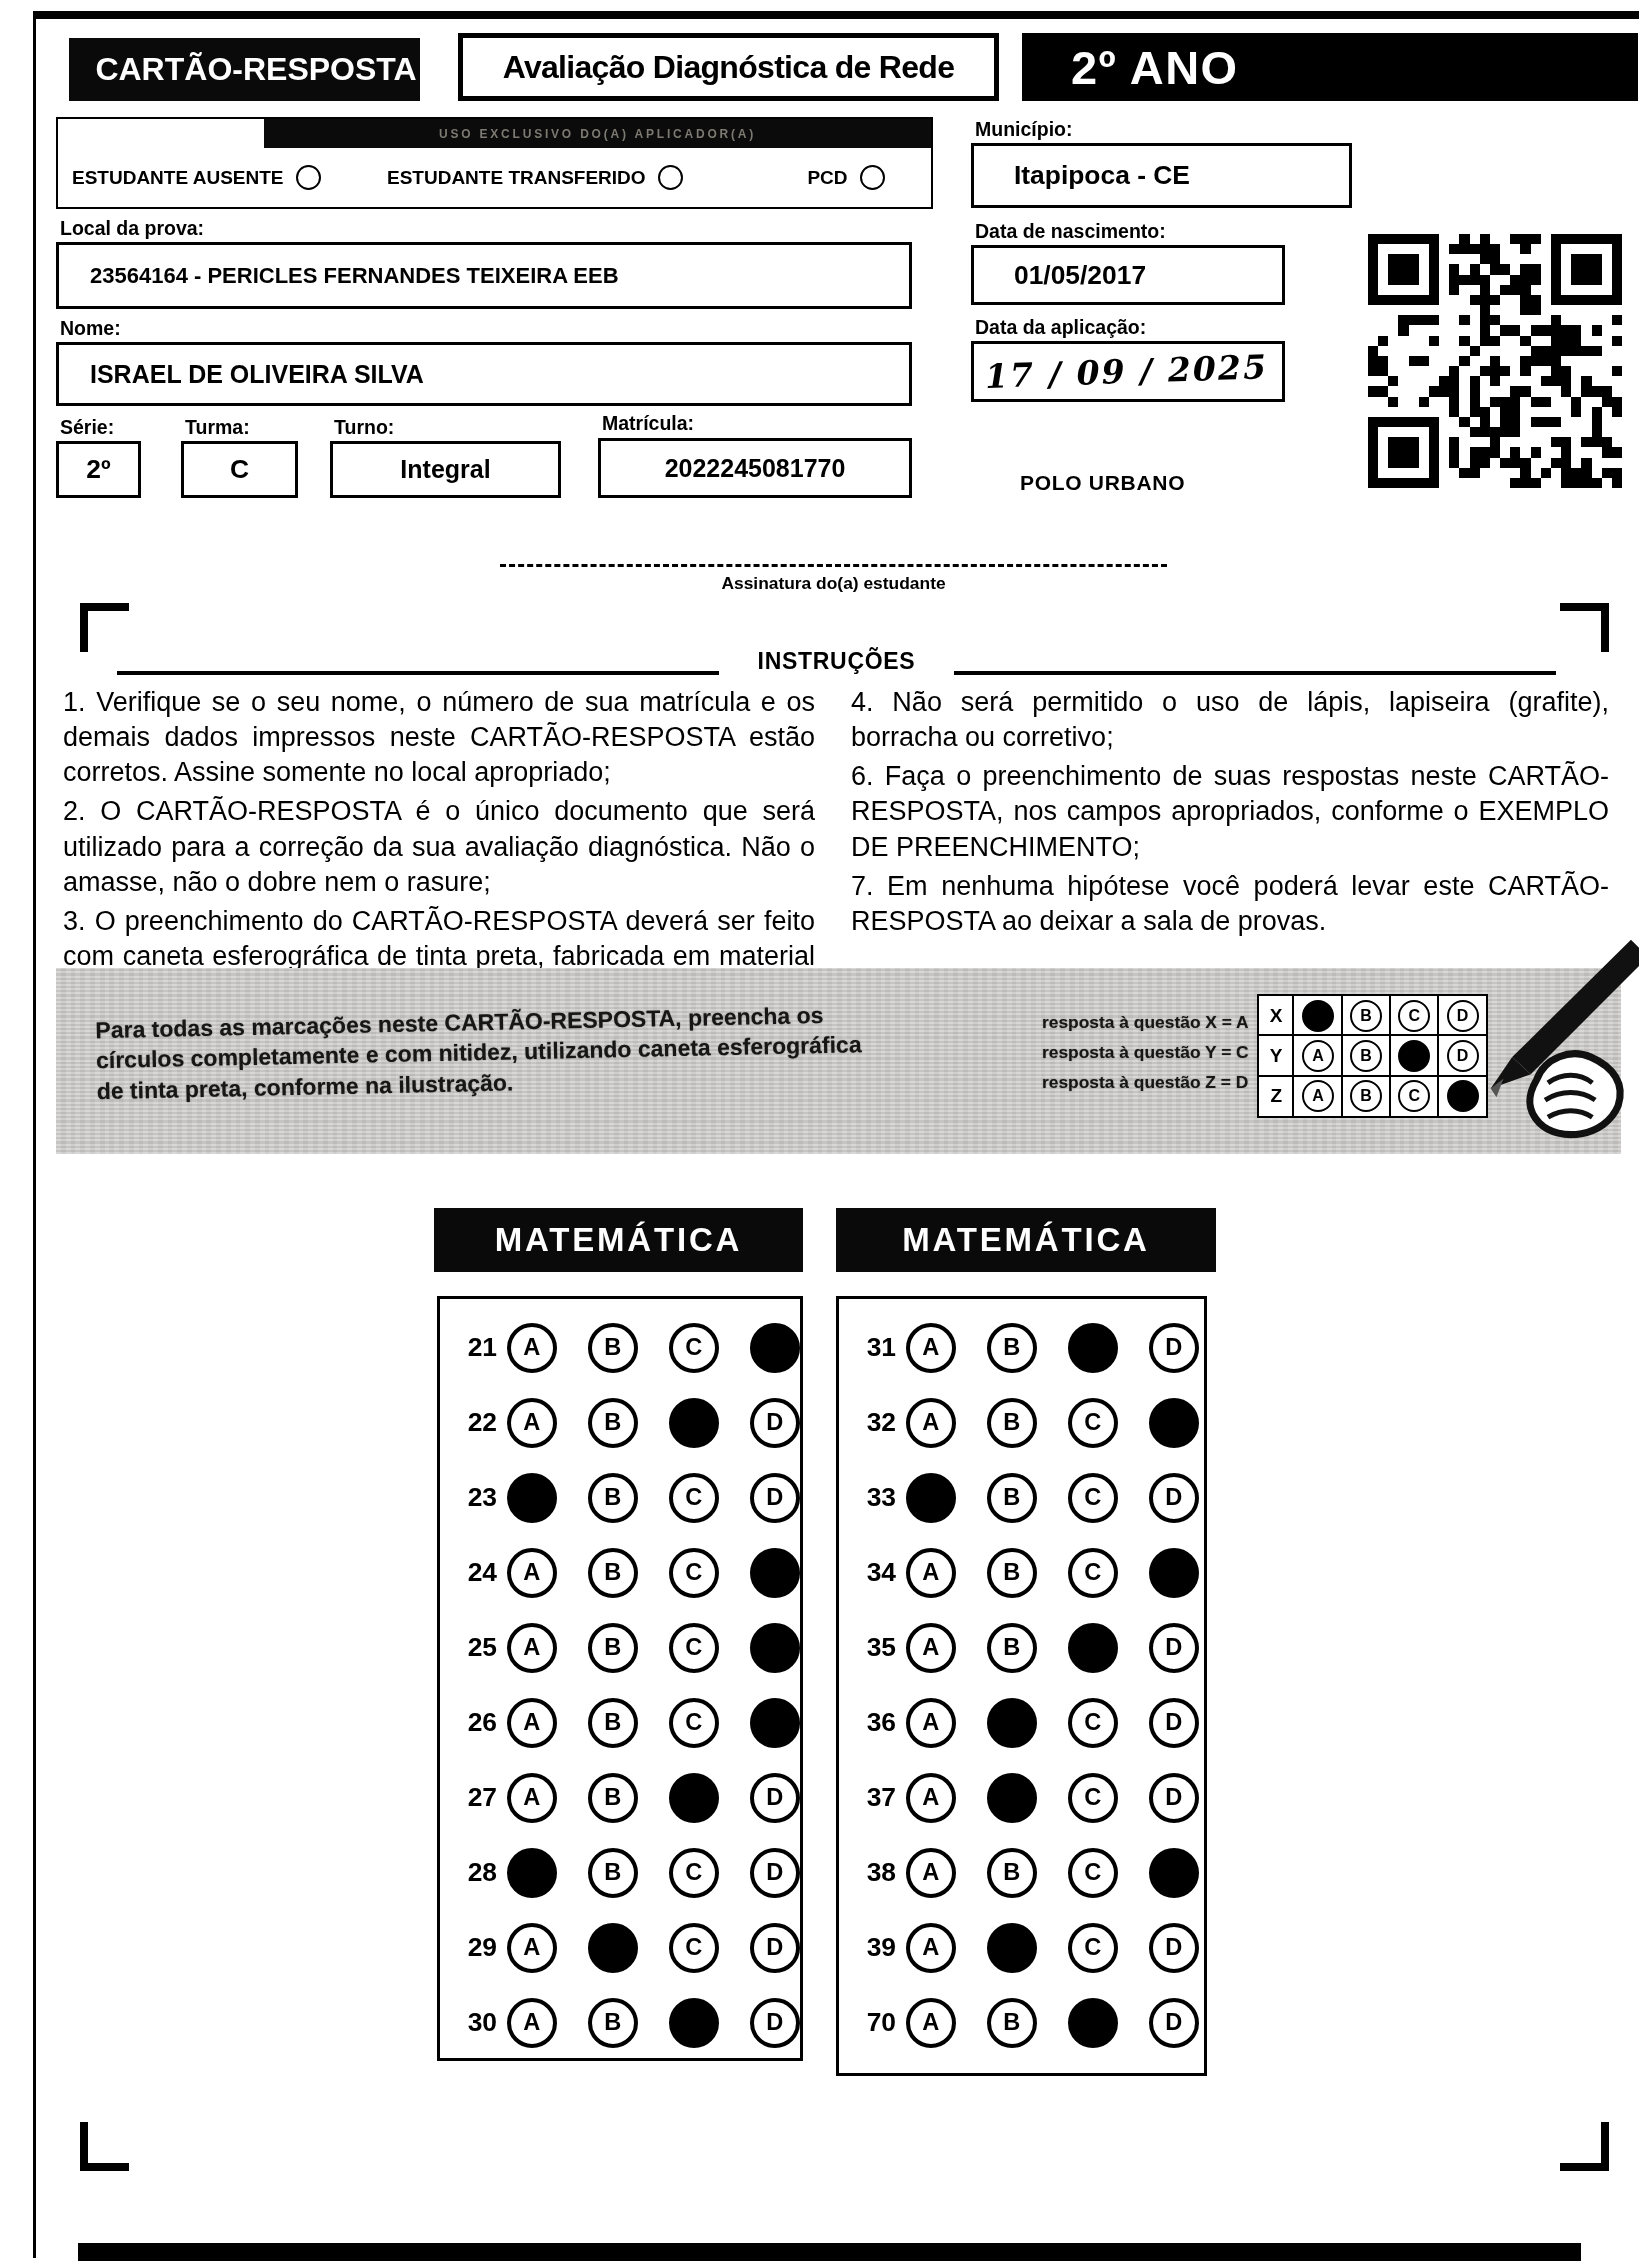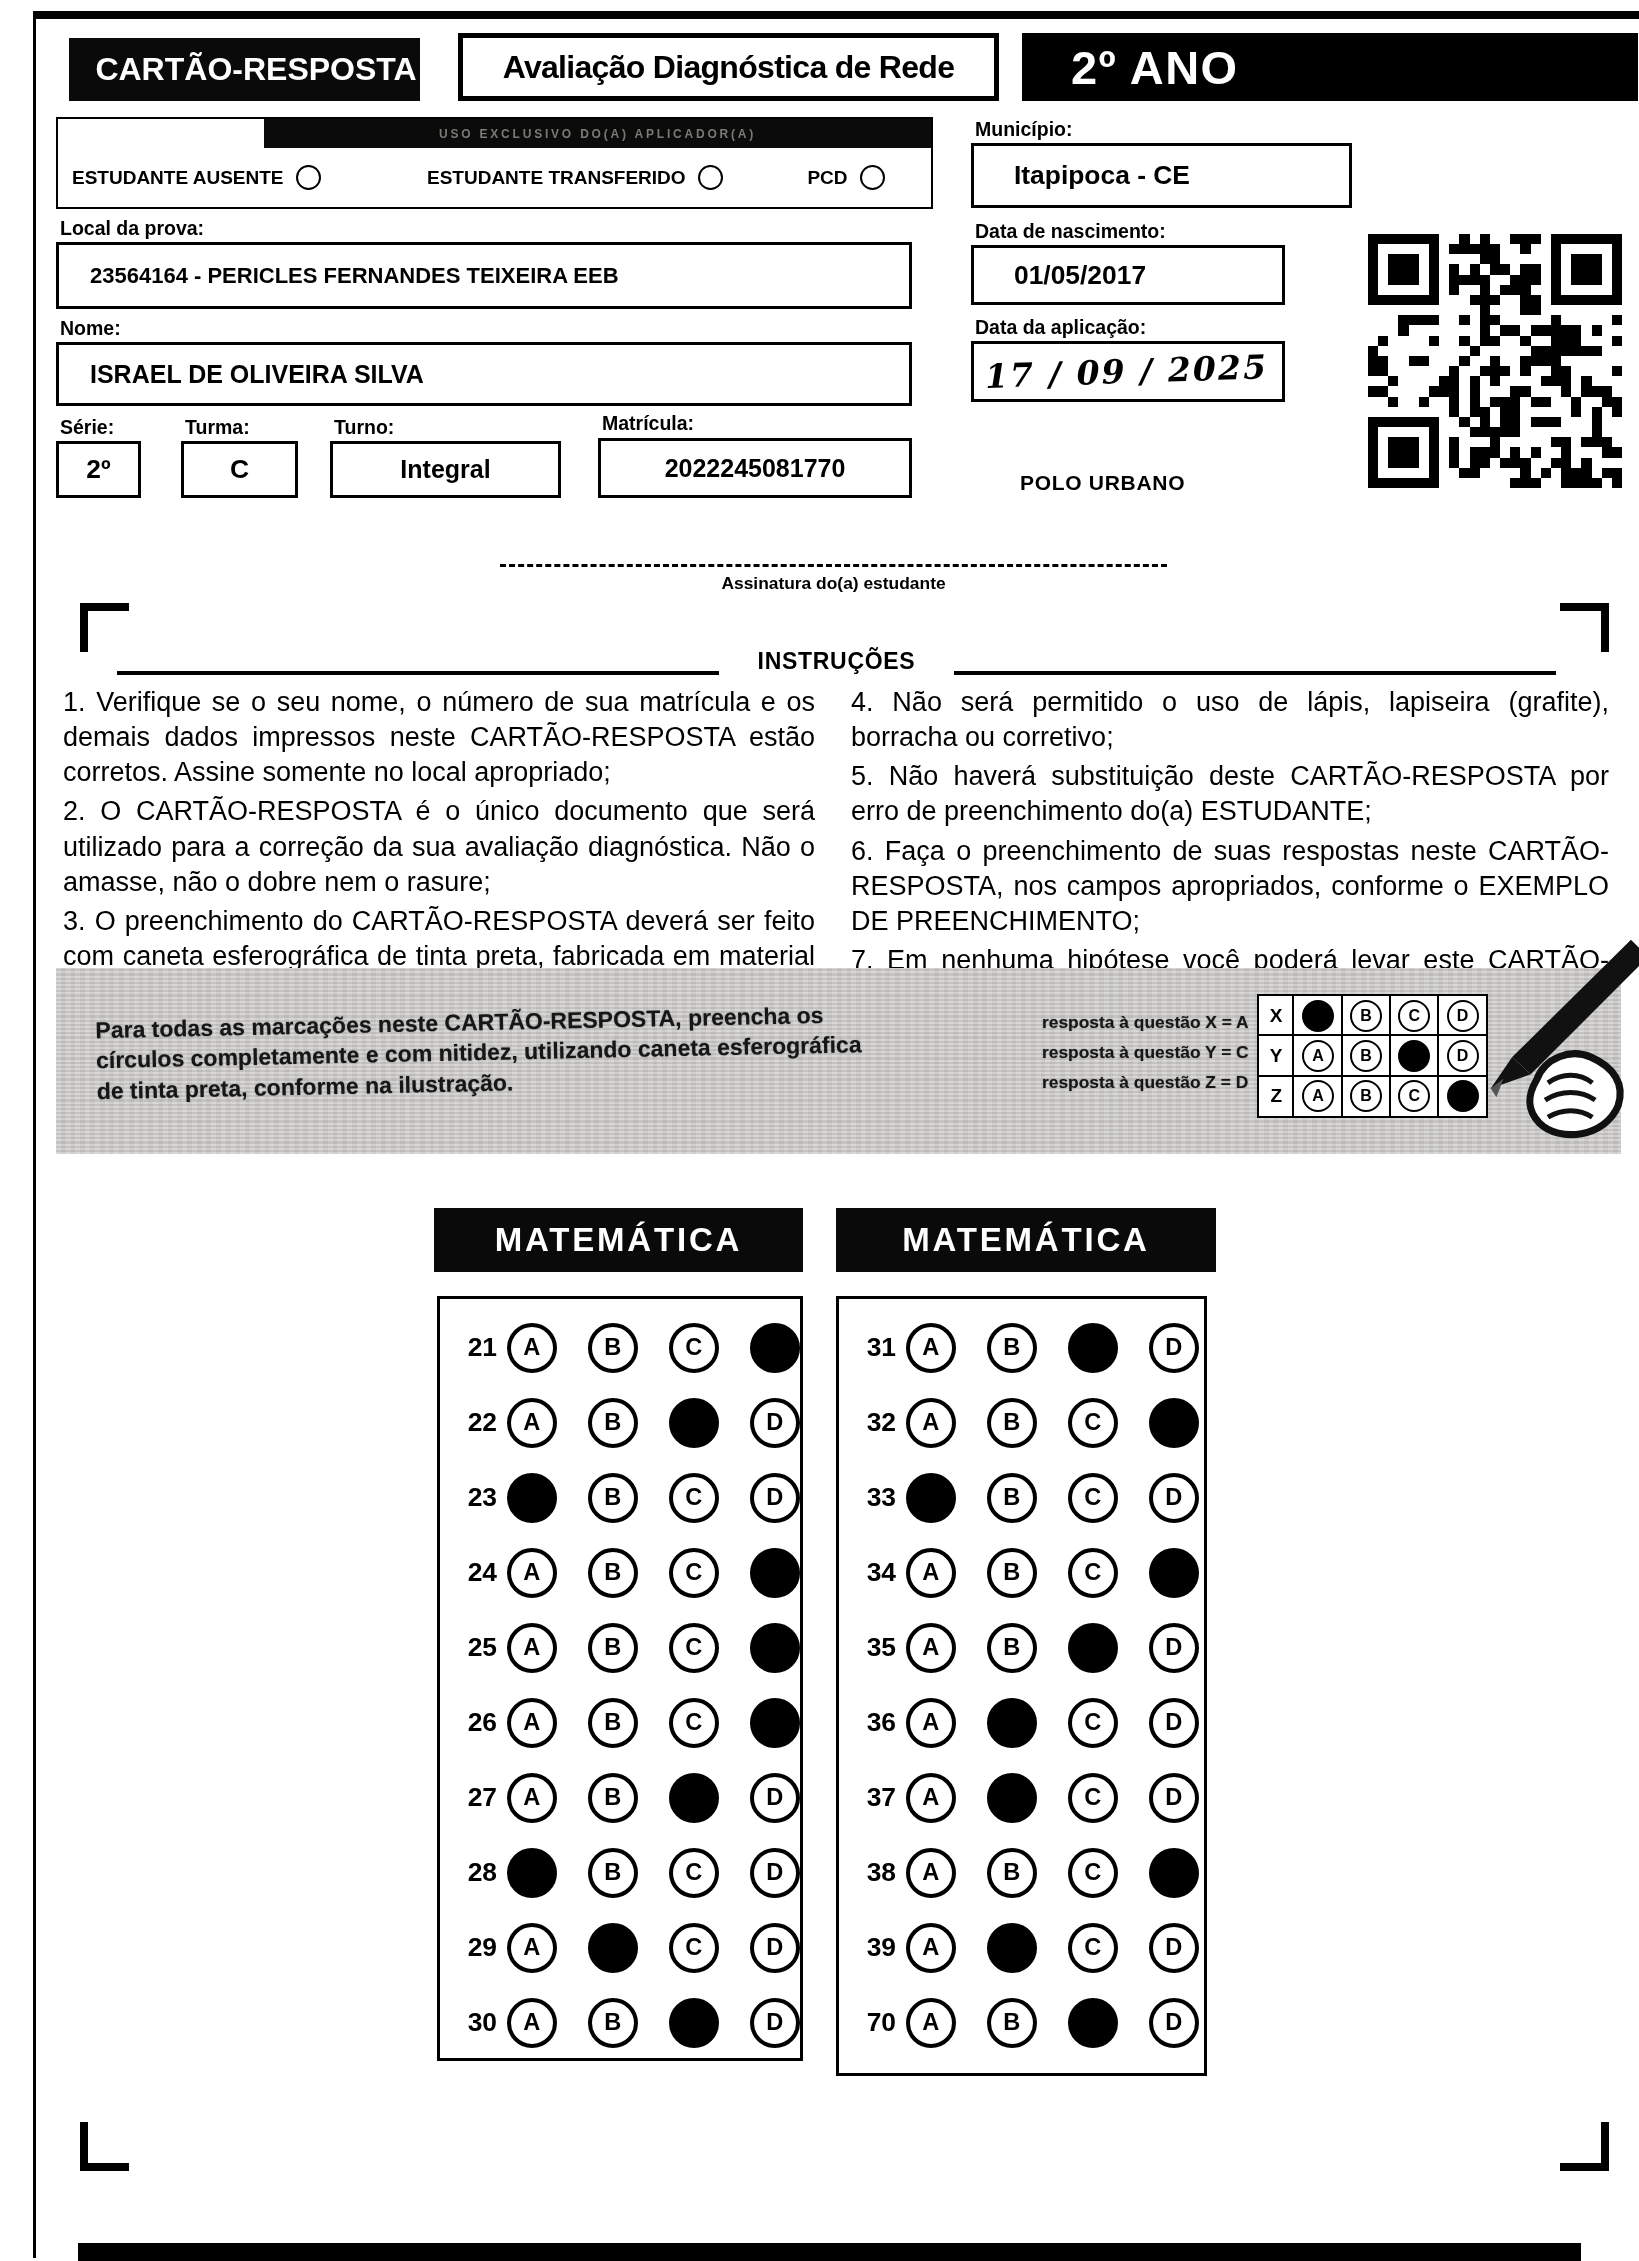--- a/index.html
+++ b/index.html
@@ -15,21 +15,21 @@
   .hdr-sub{position:absolute;left:445px;top:33px;width:541px;height:68px;background:#fff;border:5.6px solid #000;
            display:flex;align-items:center;justify-content:center;font-size:32px;font-weight:bold;box-sizing:border-box;letter-spacing:-0.7px;}
   .hdr-grade{position:absolute;left:1009px;top:33px;right:14.6px;height:68px;background:#000;color:#fff;
              display:flex;align-items:center;padding-left:49px;font-size:47px;font-weight:bold;box-sizing:border-box;letter-spacing:1.4px;}
 
   
   .info-box{position:absolute;left:43px;top:117px;width:877px;height:92px;border:2.8px solid #000;box-sizing:border-box;}
   .app-bar{position:absolute;left:206px;right:0;top:0;height:29px;background:#0b0b0b;color:#7d7a72;
            display:flex;align-items:center;justify-content:center;font-size:12px;font-weight:bold;
            letter-spacing:2.8px;filter:blur(0.6px);}
-  .chk-row{position:absolute;left:14px;right:46px;top:46px;display:flex;align-items:flex-end;gap:40px;}
+  .chk-row{position:absolute;left:14px;right:46px;top:46px;display:flex;align-items:flex-end;}
   .chk{display:flex;align-items:center;gap:12.5px;font-size:19px;font-weight:bold;}
   .chk.second{margin-left:66px;}
   .chk.third{margin-left:auto;}
   .circle{width:25px;height:25px;border:2.8px solid #000;border-radius:50%;box-sizing:border-box;background:#fff;}
 
   .field-label{position:absolute;font-size:19.5px;font-weight:bold;}
   .field-box{position:absolute;border:3.5px solid #000;box-sizing:border-box;display:flex;align-items:center;
              font-weight:bold;background:#fff;}
 
   .local-box{left:43px;top:242px;width:856px;height:67px;font-size:22px;padding-left:31px;}
@@ -195,21 +195,20 @@
     <span class="inst-title">INSTRUÇÕES</span>
     <span class="hline"></span>
   </div>
   <div class="inst-col inst-left">
       <p>1. Verifique se o seu nome, o número de sua matrícula e os demais dados impressos neste CARTÃO-RESPOSTA estão corretos. Assine somente no local apropriado;</p>
       <p>2. O CARTÃO-RESPOSTA é o único documento que será utilizado para a correção da sua avaliação diagnóstica. Não o amasse, não o dobre nem o rasure;</p>
       <p>3. O preenchimento do CARTÃO-RESPOSTA deverá ser feito com caneta esferográfica de tinta preta, fabricada em material transparente;</p>
     </div>
   <div class="inst-col inst-right">
       <p>4. Não será permitido o uso de lápis, lapiseira (grafite), borracha ou corretivo;</p>
-      <p>5. Não haverá substituição deste CARTÃO-RESPOSTA por erro de preenchimento do(a) ESTUDANTE;</p>
       <p>6. Faça o preenchimento de suas respostas neste CARTÃO-RESPOSTA, nos campos apropriados, conforme o EXEMPLO DE PREENCHIMENTO;</p>
       <p>7. Em nenhuma hipótese você poderá levar este CARTÃO-RESPOSTA ao deixar a sala de provas.</p>
     </div>
 
   <div class="ex-box">
     <div class="ex-text">Para todas as marcações neste CARTÃO-RESPOSTA, preencha os círculos completamente e com nitidez, utilizando caneta esferográfica de tinta preta, conforme na ilustração.</div>
     <div class="ex-legend">
       <div>resposta à questão X = A</div>
       <div>resposta à questão Y = C</div>
       <div>resposta à questão Z = D</div>

